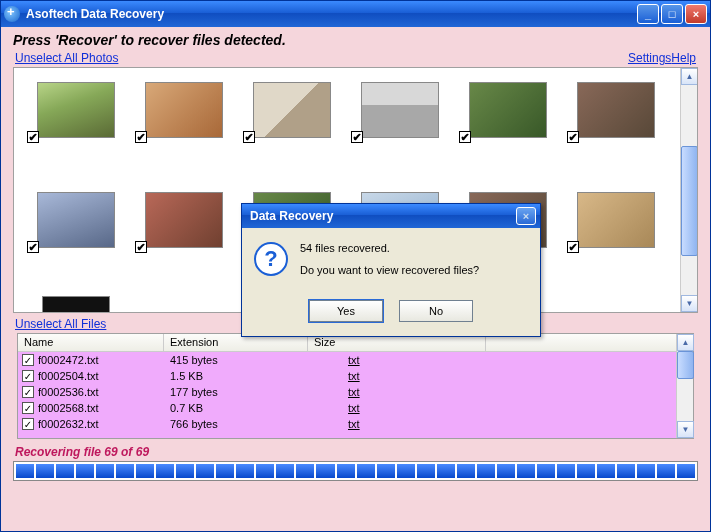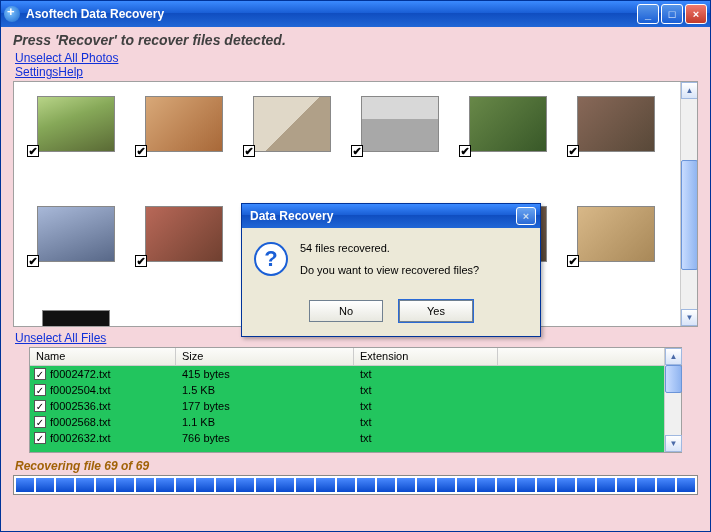--- a/index.html
+++ b/index.html
@@ -10,53 +10,53 @@
 .titlebar { height: 26px; background: linear-gradient(to bottom, #3b8aff 0%, #1a5fd6 45%, #0f4dc0 46%, #2066d6 100%); display: flex; align-items: center; padding: 0 3px; color: white; font-size: 12px; font-weight: bold; }
 .titlebar .app-icon { width: 16px; height: 16px; background: radial-gradient(circle at 40% 40%, #7fc4ff, #1866cc); border-radius: 50%; margin-right: 6px; position: relative; }
 .titlebar .app-icon::after { content: "+"; position: absolute; left: 3px; top: -2px; color: white; font-size: 13px; font-weight: bold; }
 .titlebar .title { flex: 1; }
 .winbtns { display: flex; gap: 2px; }
 .winbtn { width: 22px; height: 20px; border: 1px solid #fff; border-radius: 3px; display: flex; align-items: center; justify-content: center; font-size: 11px; font-weight: bold; color: white; }
 .winbtn.min { background: linear-gradient(#5896e8, #1a5fd6); }
 .winbtn.max { background: linear-gradient(#5896e8, #1a5fd6); }
 .winbtn.close { background: linear-gradient(#f07a6d, #c23b2b); }
 
-.instruction { height: 24px; display: flex; align-items: center; padding: 2px 8px 0 12px; color: #404040; font-style: italic; font-weight: bold; font-size: 14px; }
-
-.toprow { display: flex; justify-content: space-between; padding: 0 14px 2px 14px; flex-direction: column; }
+.instruction { height: 24px; display: flex; align-items: center; padding: 2px 8px 0 12px; color: #000000; font-style: italic; font-weight: bold; font-size: 14px; }
+
+.toprow { display: flex; justify-content: space-between; padding: 0 14px 2px 14px; }
 .link { color: #1030d8; text-decoration: underline; cursor: pointer; font-size: 12px; }
 .toprow .right { display: flex; }
 
 .photos-panel { margin: 0 12px; height: 246px; border: 1px solid #a0a0a0; background: #fff; position: relative; overflow: hidden; }
 .photos-inner { padding: 8px 8px 8px 8px; display: flex; flex-wrap: wrap; gap: 0; align-content: flex-start; }
 .thumb-cell { width: 108px; height: 110px; position: relative; }
 .thumb-cell .img { width: 78px; height: 56px; border: 1px solid #888; position: absolute; left: 15px; top: 6px; background: #888; }
 .thumb-cell .cb { width: 12px; height: 12px; border: 1px solid #000; background: #fff; position: absolute; left: 5px; top: 55px; display: flex; align-items: center; justify-content: center; font-size: 11px; font-weight: bold; }
 .thumb-cell.row3 .img { width: 68px; height: 36px; left: 20px; top: 0; background: #111; }
 .scrollbar-v { position: absolute; right: 0; top: 0; bottom: 0; width: 17px; background: #f0f0f0; border-left: 1px solid #ccc; }
 .sbv-btn { width: 17px; height: 17px; background: linear-gradient(#fff,#d8e4f8); border: 1px solid #9fb8e0; display: flex; align-items: center; justify-content: center; font-size: 8px; color: #4a6aa8; }
 .sbv-thumb { position: absolute; left: 0; right: 0; width: 17px; background: linear-gradient(to right,#c8dcff,#8fb4f0); border: 1px solid #6a94d8; border-radius: 2px; }
 
 .link2 { margin: 4px 14px 2px 14px; }
 
-.files-panel { margin: 0 28px; height: 106px; border: 1px solid #a0a0a0; background: #22c55e; position: relative; }
+.files-panel { margin: 0 16px; height: 106px; border: 1px solid #a0a0a0; background: #f0abfc; position: relative; }
 .files-head { display: flex; height: 18px; background: linear-gradient(#fcfcfa,#eeeee6); border-bottom: 1px solid #ccc; }
 .fh-col { border-right: 1px solid #ccc; padding: 2px 6px; font-size: 11px; }
 .fh-name { width: 146px; }
 .fh-size { width: 178px; }
 .fh-ext { width: 144px; }
 .fh-rest { flex: 1; }
 .files-body { position: absolute; left: 0; right: 17px; top: 18px; bottom: 0; overflow: hidden; }
 .file-row { display: flex; height: 16px; align-items: center; }
 .fr-name { width: 146px; display: flex; align-items: center; padding-left: 4px; gap: 4px; }
 .fr-cb { width: 12px; height: 12px; border: 1px solid #555; display: flex; align-items: center; justify-content: center; font-size: 10px; background:#fff; }
 .fr-size { width: 178px; padding-left: 6px; }
-.fr-ext { width: 144px; padding-left: 6px; }
-
-.status { margin: 6px 14px 2px 14px; color: #a16207; font-style: italic; font-weight: bold; font-size: 12px; }
+.fr-ext { width: 144px; padding-left: 6px; text-decoration: underline; }
+
+.status { margin: 6px 14px 2px 14px; color: #be185d; font-style: italic; font-weight: bold; font-size: 12px; }
 
 .progress { margin: 2px 12px 8px 12px; height: 20px; border: 1px solid #888; background: #fff; display: flex; align-items: center; padding: 1px 2px; gap: 2px; }
 .pblock { flex: 1; height: 14px; background: linear-gradient(#4a8aff,#0a4acc); }
 
 
 .dialog-overlay { position: absolute; left: 240px; top: 202px; width: 300px; z-index: 10; }
 .dlg { border: 1px solid #003399; background: #ece9d8; box-shadow: 2px 2px 4px rgba(0,0,0,0.3); }
 .dlg-titlebar { height: 24px; background: linear-gradient(to bottom, #3b8aff 0%, #1a5fd6 45%, #0f4dc0 46%, #2066d6 100%); display: flex; align-items: center; padding: 0 4px; color: white; font-weight: bold; font-size: 12px; }
 .dlg-titlebar .t { flex: 1; padding-left: 4px; }
 .dlg-close { width: 20px; height: 18px; background: linear-gradient(#6aa4f0,#2a6ad6); border: 1px solid #fff; border-radius: 3px; display: flex; align-items: center; justify-content: center; font-size: 11px; color: #cde; }
@@ -165,22 +165,22 @@
     </div>
   </div>
 
   <div class="link2">
     <span class="link">Unselect All Files</span>
   </div>
 
   <div class="files-panel">
     <div class="files-head">
       <div class="fh-col fh-name">Name</div>
+      <div class="fh-col fh-ext">Extension</div>
       <div class="fh-col fh-size">Size</div>
-      <div class="fh-col fh-ext">Extension</div>
       <div class="fh-col fh-rest"></div>
     </div>
     <div class="files-body" id="files-body">
         <div class="file-row">
           <div class="fr-name">
             <div class="fr-cb">✓</div>
             <span>f0002472.txt</span>
           </div>
           <div class="fr-size">415 bytes</div>
           <div class="fr-ext">txt</div>
@@ -199,21 +199,21 @@
             <span>f0002536.txt</span>
           </div>
           <div class="fr-size">177 bytes</div>
           <div class="fr-ext">txt</div>
         </div>
         <div class="file-row">
           <div class="fr-name">
             <div class="fr-cb">✓</div>
             <span>f0002568.txt</span>
           </div>
-          <div class="fr-size">1.1 KB</div>
+          <div class="fr-size">0.7 KB</div>
           <div class="fr-ext">txt</div>
         </div>
         <div class="file-row">
           <div class="fr-name">
             <div class="fr-cb">✓</div>
             <span>f0002632.txt</span>
           </div>
           <div class="fr-size">766 bytes</div>
           <div class="fr-ext">txt</div>
         </div>
@@ -271,19 +271,19 @@
         <div class="dlg-close">×</div>
       </div>
       <div class="dlg-body">
         <div class="dlg-icon">?</div>
         <div class="dlg-text">
           <p>54 files recovered.</p>
           <p>Do you want to view recovered files?</p>
         </div>
       </div>
       <div class="dlg-buttons">
+        <button class="dlg-btn default">Yes</button>
         <button class="dlg-btn">No</button>
-        <button class="dlg-btn default">Yes</button>
       </div>
     </div>
   </div>
 
 </div>
 
 </body></html>

